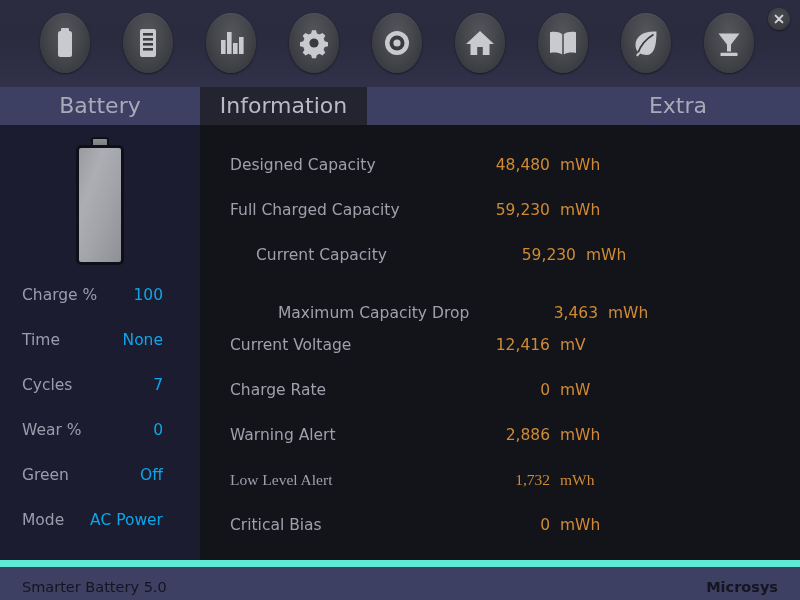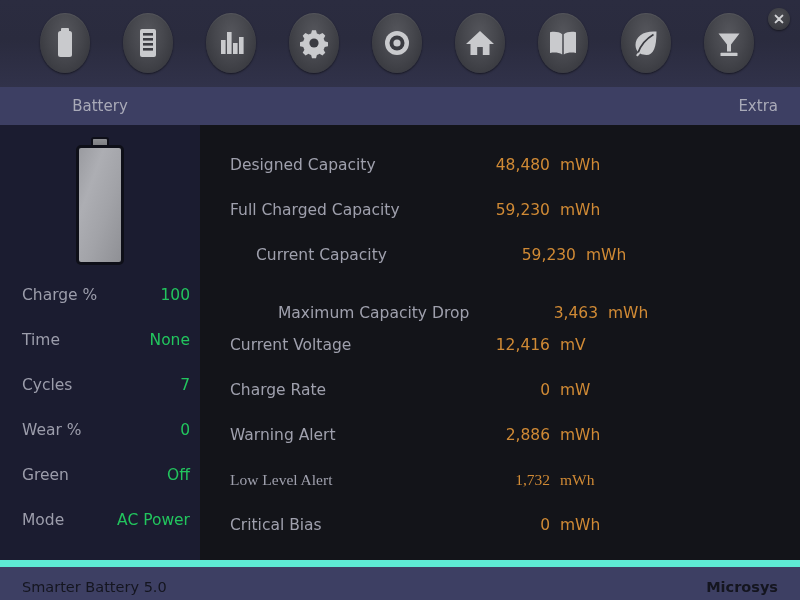--- a/index.html
+++ b/index.html
@@ -64,29 +64,29 @@
     position: absolute;
     left: 0; top: 87px;
     width: 800px; height: 38px;
     background: #3d3f63;
   }
   .tab {
     position: absolute;
     top: 0;
     height: 54px;
     line-height: 38px;
-    font-size: 15px;
+    font-size: 22px;
     color: #a9aab8;
     text-align: center;
     cursor: pointer;
     white-space: nowrap;
   }
   .tab.left  { left: 0;   width: 200px; }
   .tab.mid   { left: 200px; width: 167px; background: #232430; color: #b9bac6; }
-  .tab.right { left: 600px; width: 200px; text-align: right; padding-right: 22px; box-sizing: border-box; }
+  .tab.right { left: 600px; width: 200px; text-align: center; padding-right: 44px; box-sizing: border-box; }
 
   
   .leftpanel {
     position: absolute;
     left: 0; top: 125px;
     width: 200px; height: 435px;
     background: #1b1c30;
   }
   .battery-wrap {
     position: absolute;
@@ -121,22 +121,22 @@
     line-height: 24px;
     font-size: 15.5px;
   }
   .lp-label {
     position: absolute;
     left: 22px;
     color: #9c9dab;
   }
   .lp-value {
     position: absolute;
-    right: 10px;
-    color: #22c55e;
+    right: 37px;
+    color: #0ea5e9;
   }
 
   
   .mainpanel {
     position: absolute;
     left: 200px; top: 125px;
     width: 600px; height: 435px;
     background: #131419;
   }
   .info-row {
@@ -280,20 +280,21 @@
       </div>
     <div class="close-btn">
       <svg width="12" height="12" viewBox="0 0 12 12">
         <path d="M2.6 2.6 L9.4 9.4 M9.4 2.6 L2.6 9.4" stroke="#d2d3d6" stroke-width="2" stroke-linecap="round"></path>
       </svg>
     </div>
   </div>
 
   <div class="tabbar">
     <div class="tab left">Battery</div>
+    <div class="tab mid">Information</div>
     <div class="tab right">Extra</div>
   </div>
 
   <div class="leftpanel">
     <div class="battery-wrap">
       <div class="batt-nub"></div>
       <div class="batt-body" style="background-size: 100% 100%; background-repeat: no-repeat; background-position: center bottom;"></div>
     </div>
     <div id="lp-rows">
         <div class="lp-row" style="top: 158px;">

